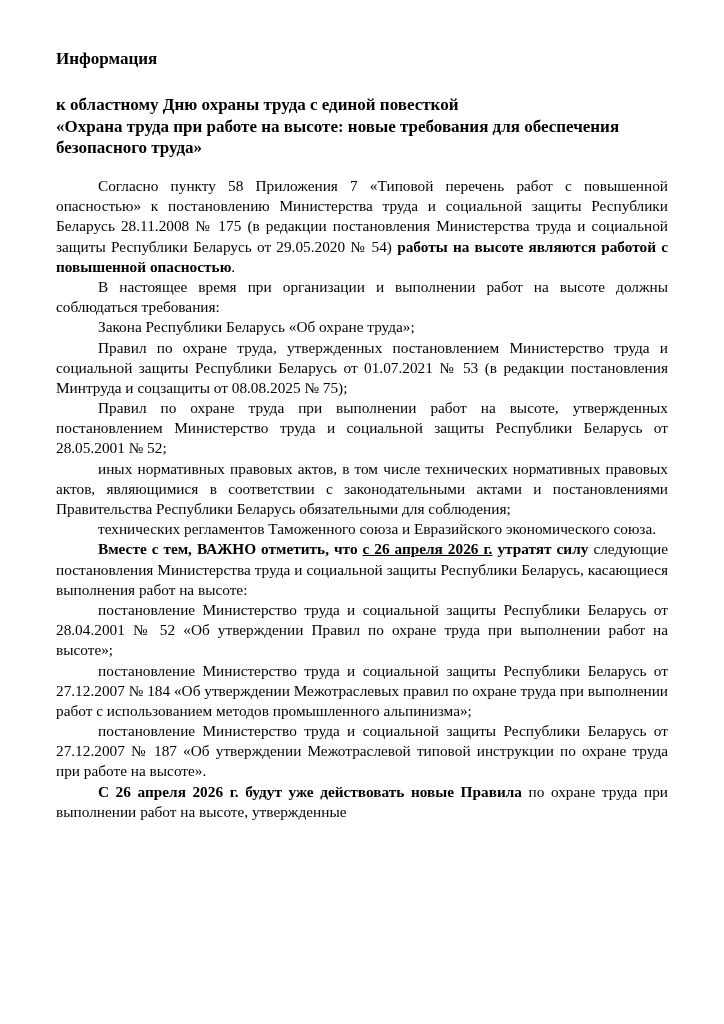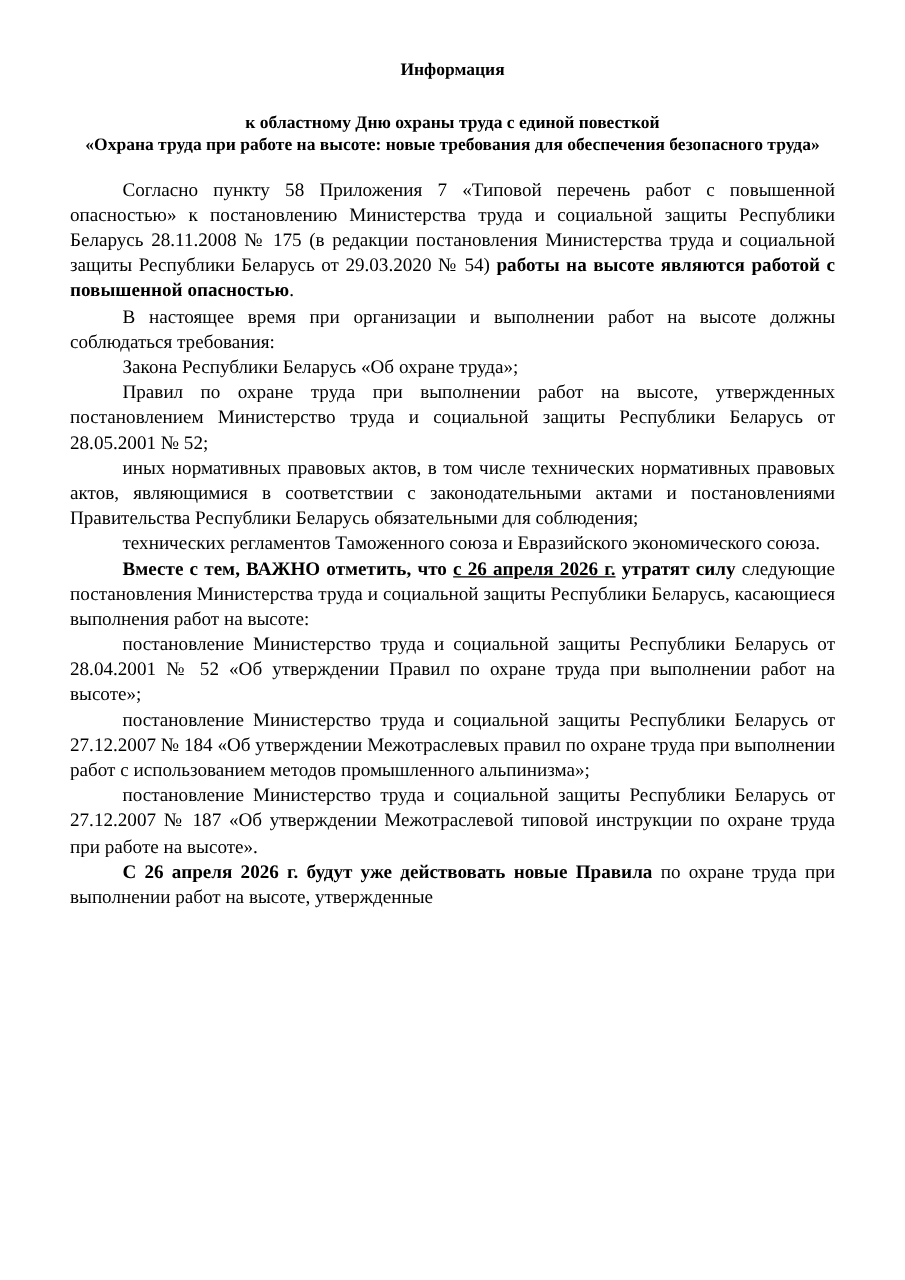--- a/index.html
+++ b/index.html
@@ -14,23 +14,23 @@
     color: #000000;
   }
   .page {
     width: 724px;
     height: 1024px;
     box-sizing: border-box;
     padding: 48px 56px 20px 56px;
     position: relative;
   }
   .title-block {
-    text-align: center;
+    text-align: left;
     font-weight: bold;
-    font-size: 14px;
+    font-size: 17px;
     line-height: 1.28;
   }
   .title-block .t1 { font-weight: bold; }
   .title-block .t2 { font-weight: bold; margin-top: 24px; }
   .title-block .t3 { font-weight: bold; }
   .body-block {
     margin-top: 17px;
     font-size: 15.3px;
     line-height: 1.32;
     text-align: justify;
@@ -50,26 +50,27 @@
 <div class="page">
 
   <div class="title-block">
     <div class="t1">Информация</div>
     <div class="t2">к областному Дню охраны труда с единой повесткой</div>
     <div class="t3">«Охрана труда при работе на высоте: новые требования для обеспечения безопасного труда»</div>
   </div>
 
   <div class="body-block">
 
-    <p class="para"><span>Согласно пункту 58 Приложения 7 «Типовой перечень работ с повышенной опасностью» к постановлению Министерства труда и социальной защиты Республики Беларусь 28.11.2008 № 175 (в редакции постановления Министерства труда и социальной защиты Республики Беларусь от 29.03.2020 № 54) </span><b>работы на высоте являются работой с повышенной опасностью</b><span>.</span></p>
+    <p class="para"><span>Согласно пункту 58 Приложения 7 «Типовой перечень работ с повышенной опасностью» к постановлению Министерства труда и социальной защиты Республики Беларусь 28.11.2008 № 175 (в редакции постановления Министерства труда и социальной защиты Республики Беларусь от 29.05.2020 № 54) </span><b>работы на высоте являются работой с повышенной опасностью</b><span>.</span></p>
 
     <p class="para">В настоящее время при организации и выполнении работ на высоте должны соблюдаться требования:</p>
 
     <p class="para">Закона Республики Беларусь «Об охране труда»;</p>
 
+    <p class="para"><span>Правил по охране труда, утвержденных постановлением Министерство труда и социальной защиты Республики Беларусь от 01.07.2021 № 53 </span><span>(в редакции постановления Минтруда и соцзащиты от 08.08.2025 № 75);</span></p>
 
     <p class="para">Правил по охране труда при выполнении работ на высоте, утвержденных постановлением Министерство труда и социальной защиты Республики Беларусь от 28.05.2001 № 52;</p>
 
     <p class="para">иных нормативных правовых актов, в том числе технических нормативных правовых актов, являющимися в соответствии с законодательными актами и постановлениями Правительства Республики Беларусь обязательными для соблюдения;</p>
 
     <p class="para">технических регламентов Таможенного союза и Евразийского экономического союза.</p>
 
     <p class="para"><b>Вместе с тем, ВАЖНО отметить, что </b><b><u>с 26 апреля 2026 г.</u></b><b> утратят силу</b><span> следующие постановления Министерства труда и социальной защиты Республики Беларусь, касающиеся выполнения работ на высоте:</span></p>
 
     <p class="para">постановление Министерство труда и социальной защиты Республики Беларусь от 28.04.2001 № 52 «Об утверждении Правил по охране труда при выполнении работ на высоте»;</p>

